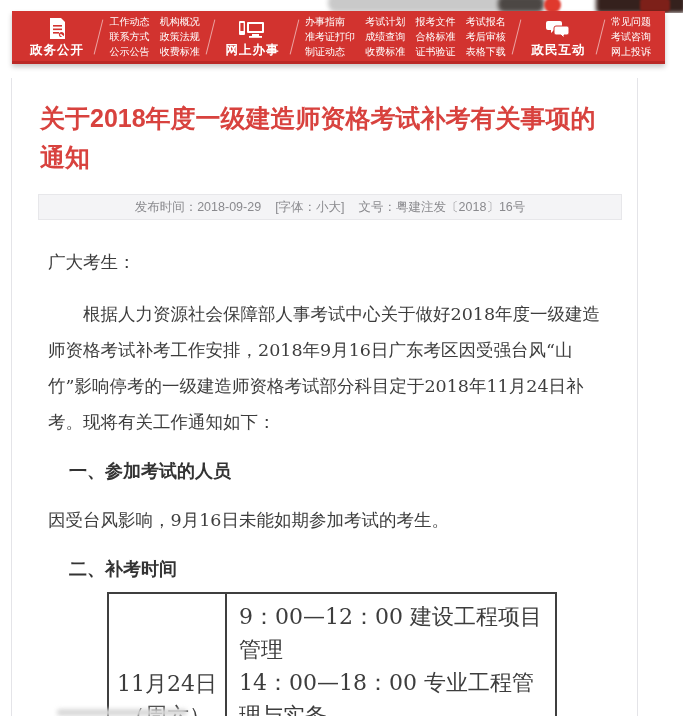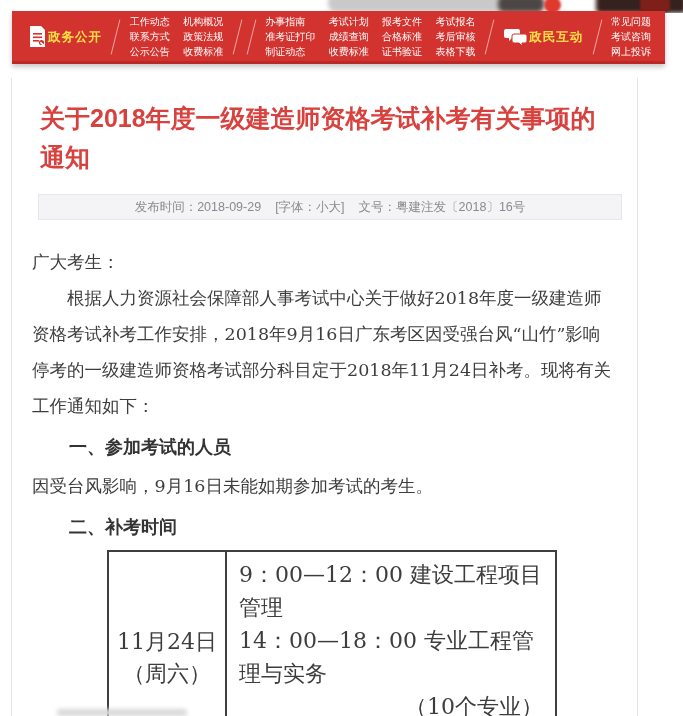--- a/index.html
+++ b/index.html
@@ -12,22 +12,22 @@
   .blob.gray  { left:328px; top:-6px; width:215px; height:18px; background:#c9c9c9; border-radius:8px; }
   .blob.dark1 { left:498px; top:-4px; width:46px;  height:16px; background:#4c4744; border-radius:6px; }
   .blob.red   { left:544px; top:-3px; width:17px;  height:16px; background:#e0392d; border-radius:50%; filter:blur(1px); }
   .blob.dark2 { left:596px; top:-5px; width:90px;  height:18px; background:#35211d; border-radius:4px; }
   .blob.dkred { left:640px; top:-2px; width:30px;  height:14px; background:#7d2019; border-radius:4px; filter:blur(1px); }
 
   
   .navbar { position:absolute; left:12px; top:11px; width:653px; height:53px;
     background:#d2332f; display:flex; align-items:center; justify-content:space-between;
     padding:4px 14px 5px; box-shadow: inset 0 -3px 0 rgba(120,10,10,.25), 0 3px 5px rgba(0,0,0,.22); }
-  .nav-section { display:flex; flex-direction:row; align-items:center; justify-content:flex-end;
-    color:#fde047; cursor:pointer; min-width:62px; height:100%;font-family:Liberation Serif, serif; }
+  .nav-section { display:flex; flex-direction:column; align-items:center; justify-content:flex-end;
+    color:#ffffff; cursor:pointer; min-width:62px; height:100%;font-family:Liberation Serif, serif; }
   .nav-section .icn { height:24px; display:flex; align-items:center; }
   .nav-section .lbl { font-size:12.5px; font-weight:bold; letter-spacing:1px; margin-top:1px; white-space:nowrap; }
   .nav-col { display:flex; flex-direction:column; justify-content:space-between; gap:1px; }
   .nav-col a { color:#fff; font-size:10px; line-height:14px; text-decoration:none; white-space:nowrap; cursor:pointer; }
   .nav-divider { width:1px; height:36px; background:rgba(255,255,255,.55); transform:rotate(14deg); }
 
   
   .scroll-frag { position:absolute; left:11px; top:79px; width:4px; height:16px;
     background:#56a5d6; border-radius:2px; }
 
@@ -41,21 +41,21 @@
   .meta-bar { margin:17px 33px 0 26px; width:584px; height:26px; background:#f4f4f6;
     border:1px solid #e7e7ea; display:flex; align-items:center; justify-content:center;
     color:#8a8a8e; font-size:12.5px; }
   .meta-bar span { white-space:nowrap; }
   .meta-gap { display:inline-block; width:14px; }
   .font-toggle { cursor:pointer; }
 
   .doc-body { padding:0 20px; margin-top:24px; color:#3d3d3d;
     font-family:"DejaVu Serif","Liberation Serif",serif; font-size:17.5px; line-height:36px;
     word-break:break-all; }
-  .doc-body p { margin:0; }
+  .doc-body p { margin:16px; }
   .p-indent { text-indent:2em; }
   .sec-heading { font-family:"Liberation Sans",sans-serif; font-weight:bold; color:#333;
     font-size:18px; line-height:30px; margin:8px 0 6px; padding-left:37px; word-break:keep-all; }
 
   table.sched { border-collapse:collapse; margin:8px 0 10px 75px; }
   table.sched td { border:2px solid #3f3f3f; font-size:22px; color:#3d3d3d;
     font-family:"DejaVu Serif","Liberation Serif",serif; }
   td.cell-date { width:118px; text-align:center; vertical-align:middle; padding:4px 8px; line-height:32px; }
   td.cell-times { width:330px; vertical-align:top; padding:6px 12px 40px; line-height:33px; }
   td.cell-times .t-center { text-align:right; }
@@ -99,20 +99,33 @@
   </div>
 
   <div class="nav-col">
     <a>机构概况</a>
     <a>政策法规</a>
     <a>收费标准</a>
   </div>
 
   <div class="nav-divider"></div>
 
+  <div class="nav-section">
+    <span class="icn">
+      <svg width="28" height="22" viewBox="0 0 28 22">
+        <rect x="1" y="3" width="6" height="14" rx="1" fill="#fff"></rect>
+        <rect x="2.4" y="5" width="3.2" height="8" fill="#d2332f"></rect>
+        <rect x="9" y="4" width="17" height="11" rx="1" fill="#fff"></rect>
+        <rect x="11" y="6" width="13" height="7" fill="#d2332f"></rect>
+        <rect x="14" y="16" width="7" height="2" fill="#fff"></rect>
+        <rect x="11" y="18" width="13" height="1.8" fill="#fff"></rect>
+        </svg>
+    </span>
+    <span class="lbl">网上办事</span>
+  </div>
 
   <div class="nav-divider"></div>
 
   <div class="nav-col">
     <a>办事指南</a>
     <a>准考证打印</a>
     <a>制证动态</a>
   </div>
 
   <div class="nav-col">

